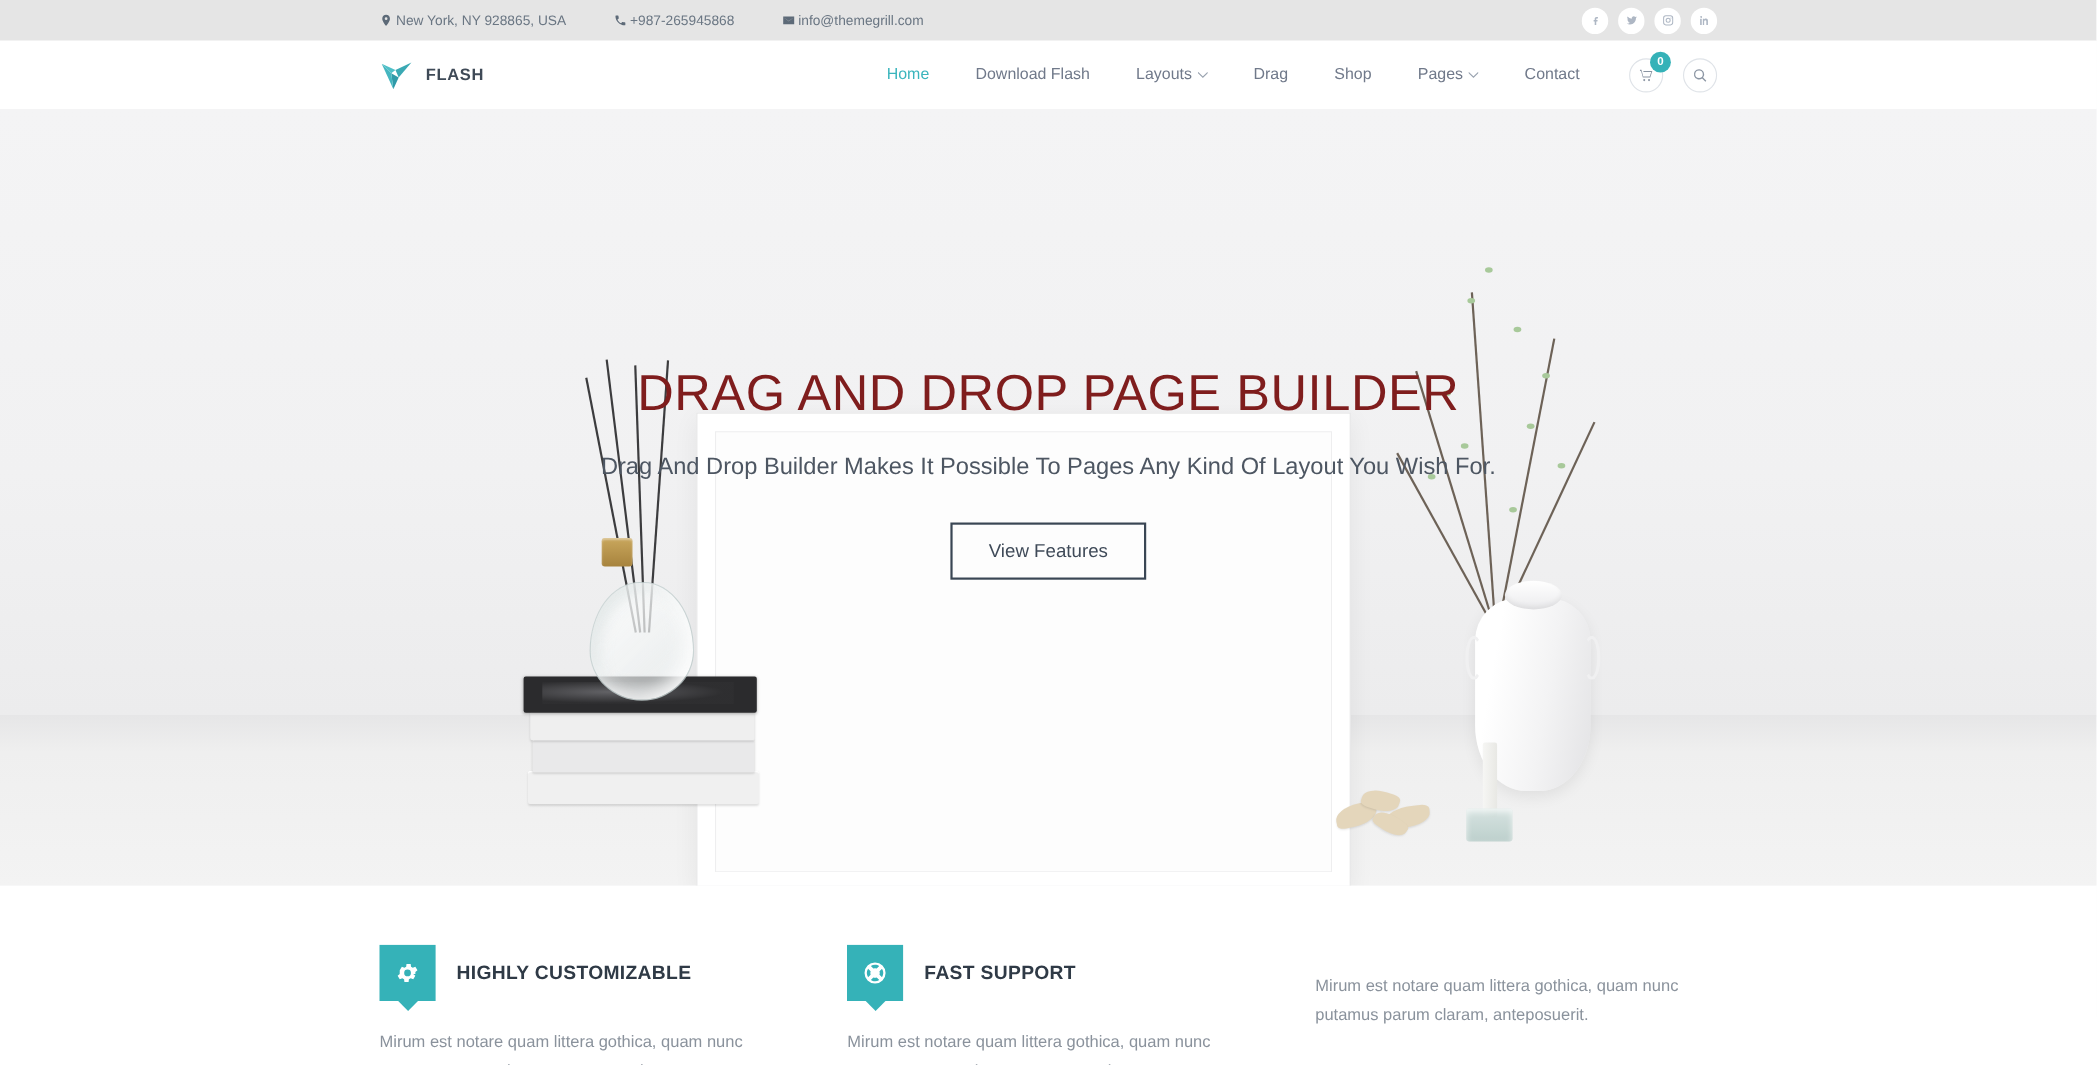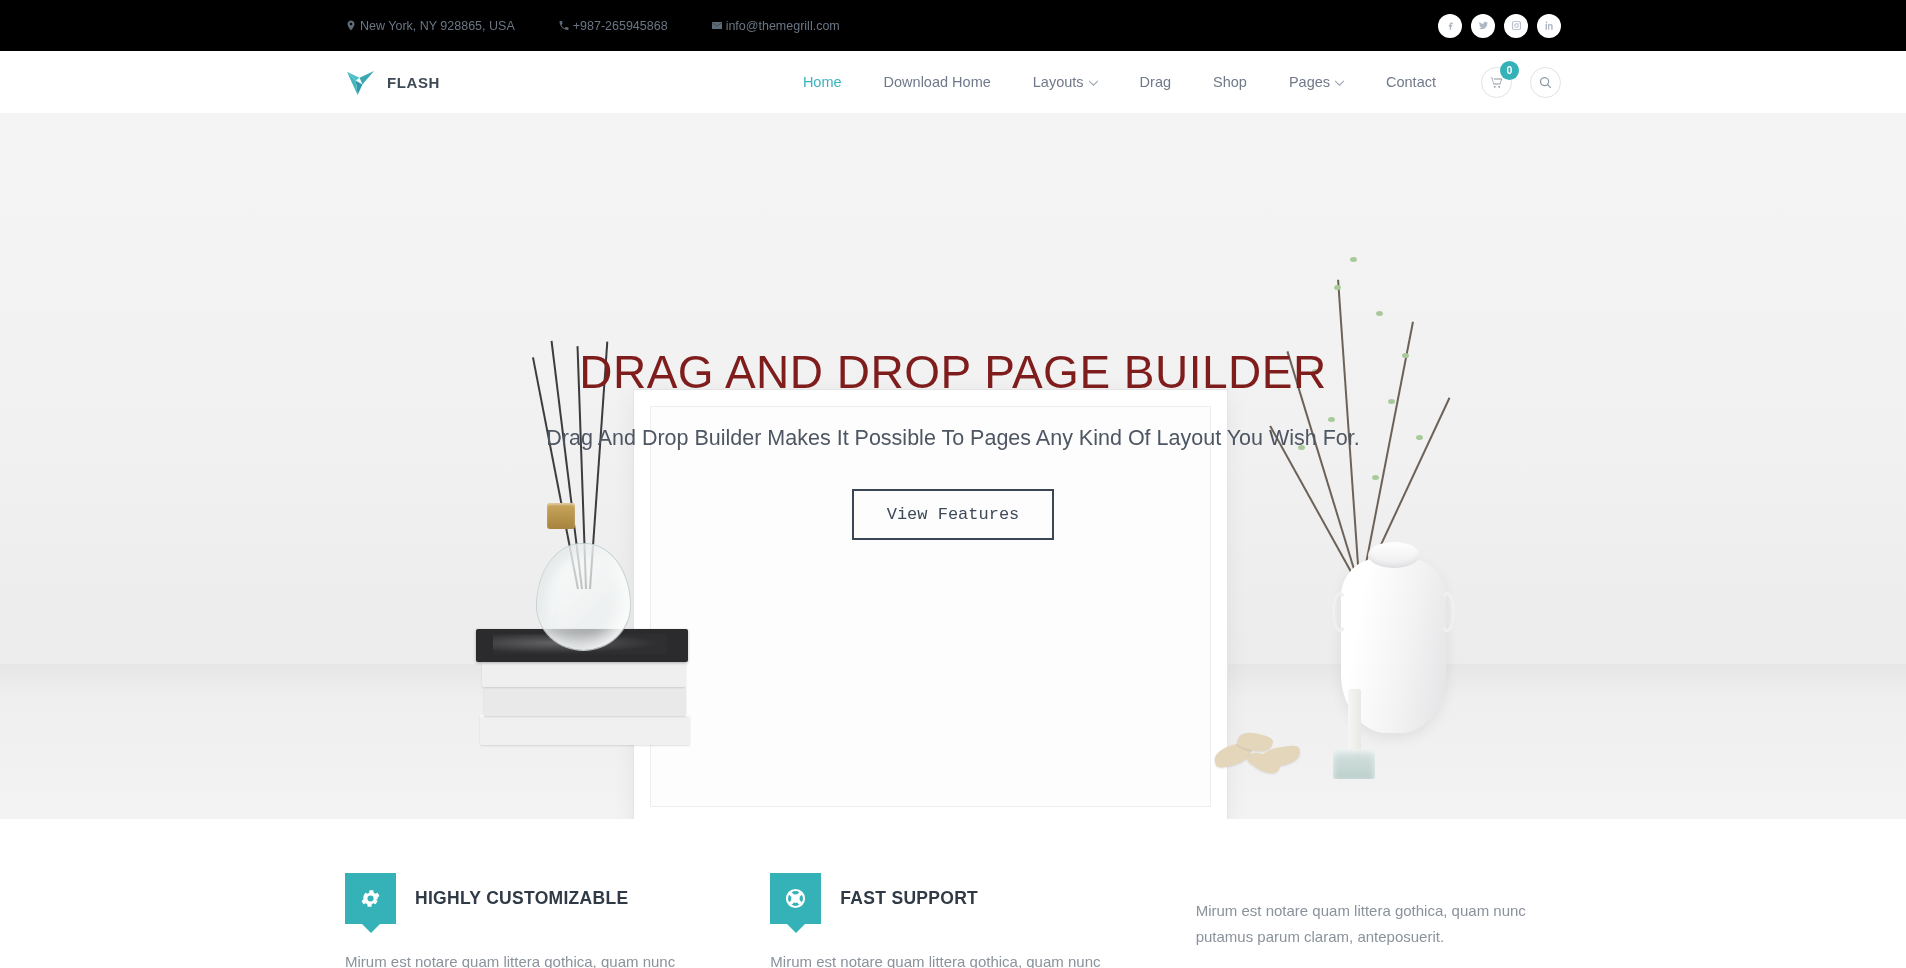--- a/index.html
+++ b/index.html
@@ -7,22 +7,22 @@
   html,body {
     width:1906px; height:968px;
     overflow:hidden;
     background:#ffffff;
     font-family:"Liberation Sans", sans-serif;
     -webkit-font-smoothing:antialiased;
   }
 
   
   .topbar{
-    height:51px;
-    background:#000000;
+    height:37px;
+    background:#e5e5e5;
     display:flex;
     align-items:center;
     padding:0 345px 0 345px;
     font-size:12.5px;
     color:#6a7683;
   }
   .topbar-left{ display:flex; align-items:center; gap:43px; }
   .tb-item{ display:flex; align-items:center; gap:3px; white-space:nowrap; color:#6a7683; text-decoration:none;}
   .tb-ico{ width:12px; height:13px; display:inline-block; color:#5d6a78; flex:0 0 auto;}
   .tb-ico svg{ display:block; width:100%; height:100%; fill:currentColor;}
@@ -205,21 +205,21 @@
   .hero-btn{
     margin-top:38px;
     display:inline-block;
     border:2px solid #3a4654;
     color:#3f4a58;
     background:transparent;
     font-size:17px;
     padding:14px 33px;
     text-decoration:none;
     cursor:pointer;
-    font-family:Liberation Mono, monospace;
+    font-family:Liberation Sans, sans-serif;
   }
 
   
   .features{
     background:#ffffff;
     padding:54px 345px 0 345px;
     display:flex;
     gap:60px;
   }
   .feature{ flex:1 1 0; min-width:0; }
@@ -338,21 +338,21 @@
     <span class="logo-text">FLASH</span>
   </a>
 
   <div class="nav-spacer"></div>
 
   <nav class="nav">
     <a href="#" class="active">
       <span>Home</span>
     </a>
     <a href="#">
-      <span>Download Home</span>
+      <span>Download Flash</span>
     </a>
     <a href="#">
       <span>Layouts</span>
       <span class="caret">
         <svg width="9" height="6" viewBox="0 0 10 6">
             <path d="M0 0.6 L5 5.4 L10 0.6" stroke="#9aa3b0" stroke-width="1.2" fill="none"></path>
           </svg>
       </span>
     </a>
     <a href="#">

